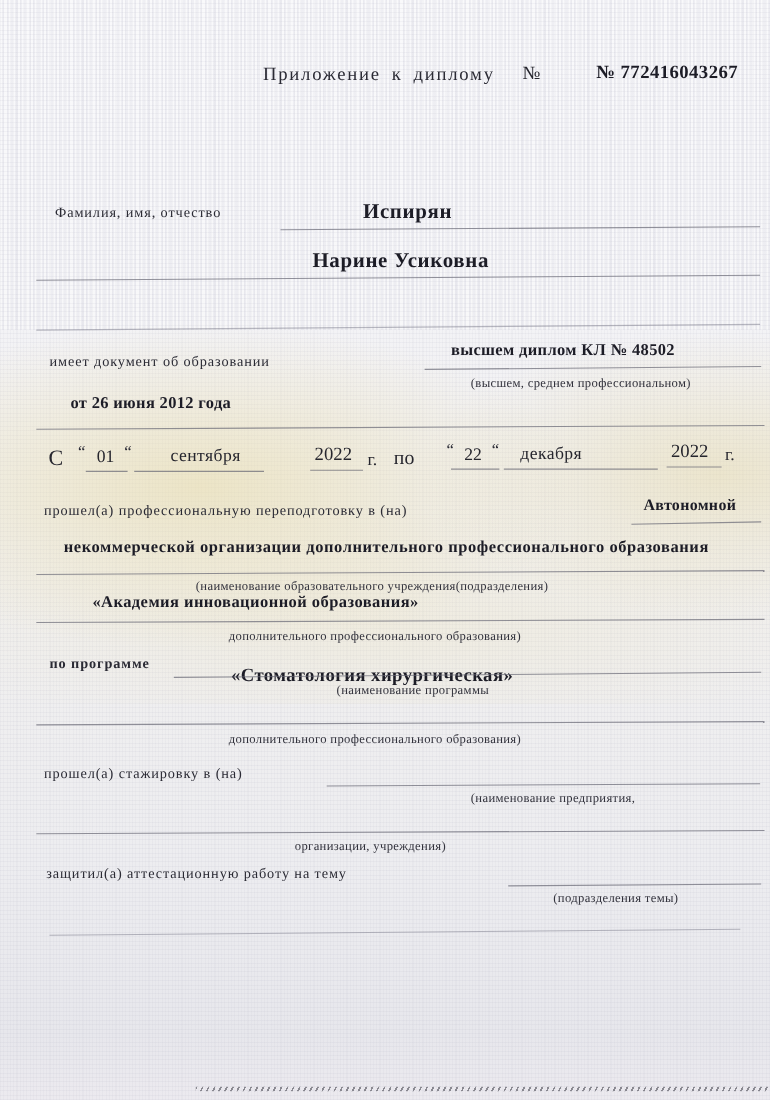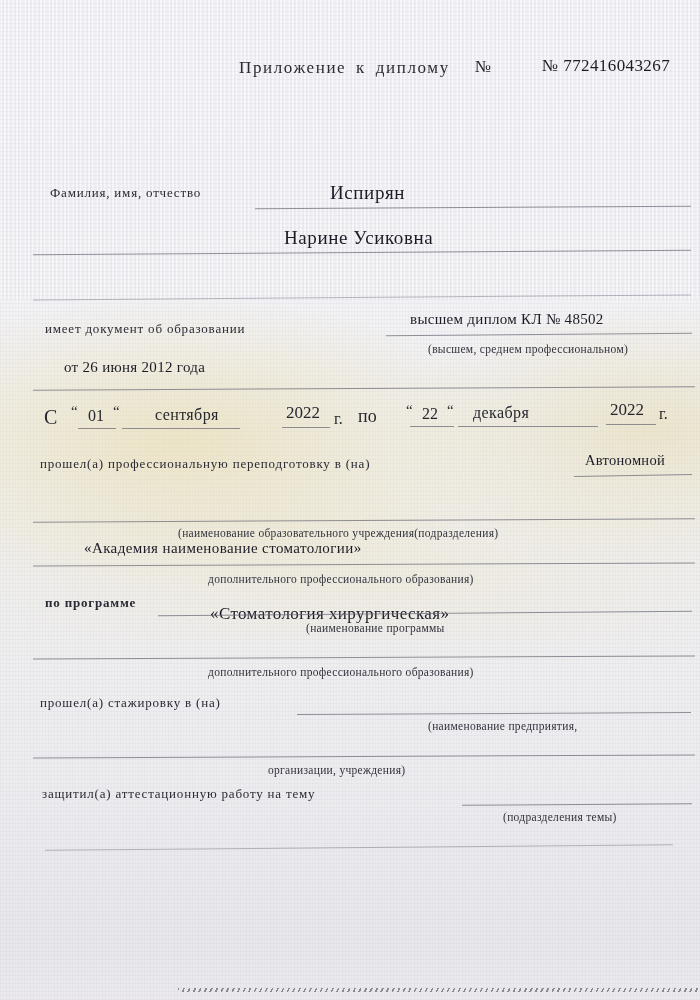--- a/index.html
+++ b/index.html
@@ -23,21 +23,21 @@
     background:
       radial-gradient(ellipse 55% 55% at 30% 45%,rgba(233,221,172,.62),rgba(233,221,172,0) 75%),
       radial-gradient(ellipse 45% 50% at 86% 42%,rgba(229,216,165,.48),rgba(229,216,165,0) 72%),
       radial-gradient(ellipse 70% 40% at 50% 80%,rgba(236,226,186,.30),rgba(236,226,186,0) 75%);
     pointer-events:none;}
   .fabric-edge{position:absolute;left:178px;top:988px;width:522px;height:4px;
     background:repeating-linear-gradient(115deg,rgba(60,60,70,.55) 0 1.5px,transparent 1.5px 5px);
     pointer-events:none;}
   
   .t{position:absolute;white-space:nowrap;}
-  .b{font-weight:normal;color:#1c1c26;}
+  .b{font-weight:bold;color:#1c1c26;}
   .cap{font-size:11.5px;color:#32323c;letter-spacing:.3px;}
   .lbl{font-size:13px;letter-spacing:.8px;color:#2a2a34;}
   .line{position:absolute;height:0;border-top:1px solid rgba(105,105,118,.72);}
   .line.soft{border-top:1px solid rgba(120,120,135,.5);}
   .q{font-size:15px;color:#2a2a34;}
 </style>
 </head>
 <body>
 
 <div class="page">
@@ -81,23 +81,24 @@
   <div class="line" style="left:410px;top:426px;width:44px;"></div>
   <span class="t" style="left:473px;top:404px;font-size:16px;letter-spacing:.4px;">декабря</span>
   <div class="line" style="left:458px;top:426px;width:140px;"></div>
   <span class="t" style="left:610px;top:400px;font-size:17px;">2022</span>
   <div class="line" style="left:606px;top:424px;width:50px;"></div>
   <span class="t" style="left:659px;top:405px;font-size:16px;">г.</span>
 
   <span class="t lbl" style="left:40px;top:456px;">прошел(а) профессиональную переподготовку в (на)</span>
   <span class="t b" style="left:585px;top:452px;font-size:14.5px;letter-spacing:.3px;">Автономной</span>
   <div class="line" style="left:574px;top:475px;width:118px;transform:rotate(-1deg);"></div>
+  <span class="t b" style="left:58px;top:490px;font-size:15px;letter-spacing:.5px;">некоммерческой организации дополнительного профессионального образования</span>
   <div class="line" style="left:33px;top:520px;width:662px;transform:rotate(-.3deg);"></div>
   <span class="t cap" style="left:178px;top:527px;">(наименование образовательного учреждения(подразделения)</span>
-  <span class="t b" style="left:84px;top:540px;font-size:15px;letter-spacing:.4px;">«Академия наименование стоматологии»</span>
+  <span class="t b" style="left:84px;top:540px;font-size:15px;letter-spacing:.4px;">«Академия инновационной образования»</span>
   <div class="line" style="left:33px;top:564px;width:662px;transform:rotate(-.25deg);"></div>
   <span class="t cap" style="left:208px;top:573px;">дополнительного профессионального образования)</span>
 
   <span class="t lbl" style="left:45px;top:595px;font-weight:bold;">по программе</span>
   <span class="t b" style="left:210px;top:588px;font-size:17px;letter-spacing:.4px;margin-top:16px;">«Стоматология хирургическая»</span>
   <div class="line" style="left:158px;top:613px;width:534px;transform:rotate(-.5deg);"></div>
   <span class="t cap" style="left:306px;top:622px;">(наименование программы</span>
   <div class="line" style="left:33px;top:657px;width:662px;transform:rotate(-.25deg);"></div>
   <span class="t cap" style="left:208px;top:666px;">дополнительного профессионального образования)</span>
 

